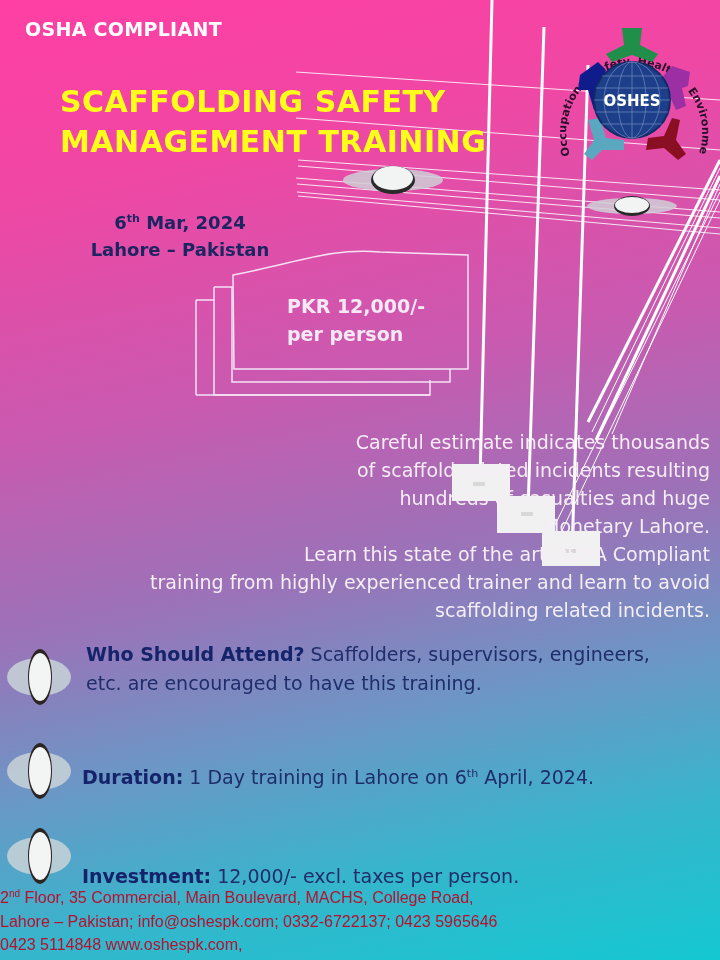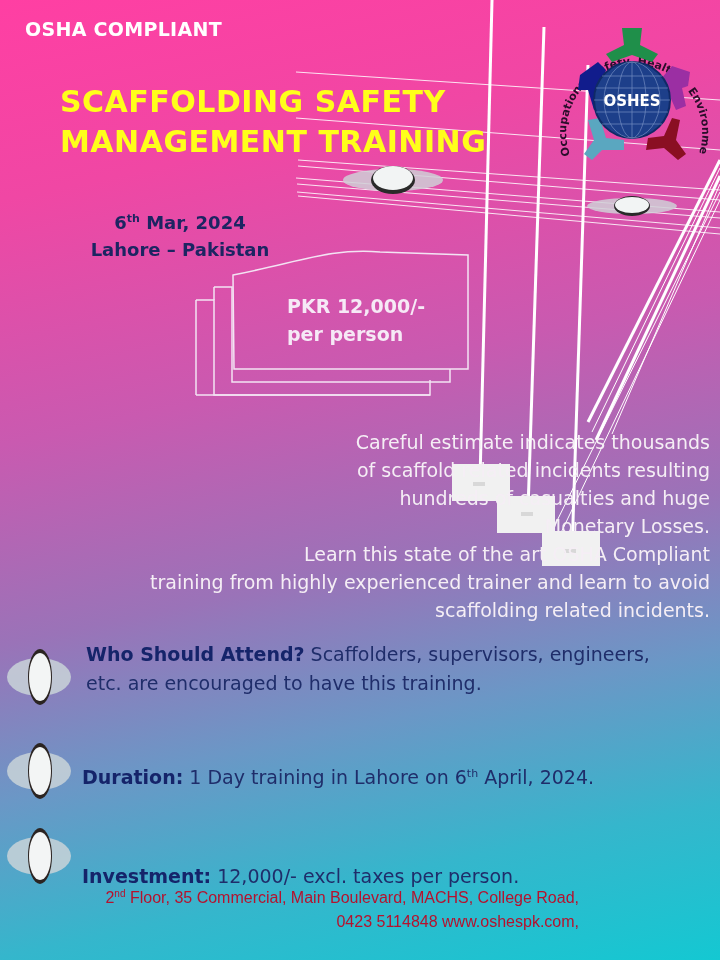--- a/index.html
+++ b/index.html
@@ -36,21 +36,21 @@
   }
   .section {
     color: #1f2d6a; font-size: 19px; line-height: 28.5px; white-space: nowrap;
   }
   .section b { color: #15246a; }
   .section sup { font-size: 11px; }
   .sec1 { left: 86px; top: 640px; }
   .sec2 { left: 82px; top: 760px; }
   .sec3 { left: 82px; top: 842px; margin-top: 20px; }
   .footer {
-    left: 0; top: 882px; width: 579px; text-align: right;
+    left: 0; top: 882px; width: 579px; text-align: left;
     color: #b5122e; font-family: "Liberation Sans", sans-serif; font-size: 16px; line-height: 23.5px;
   }
   .footer sup { font-size: 10px; }
   .bullet { width: 66px; height: 60px; }
   .b1 { left: 6px; top: 647px; }
   .b2 { left: 6px; top: 741px; }
   .b3 { left: 6px; top: 826px; }
   .logo { left: 540px; top: 0px; width: 180px; height: 170px; }
 </style>
 </head>
@@ -158,21 +158,21 @@
 
   <div class="abs price">
     <div>PKR 12,000/-</div>
     <div>per person</div>
   </div>
 
   <div class="abs body-text">
     <div>Careful estimate indicates thousands</div>
     <div>of scaffold related incidents resulting</div>
     <div>hundreds of casualties and huge</div>
-    <div>Monetary Losses.</div>
+    <div>Monetary Lahore.</div>
     <div>Learn this state of the art OSHA Compliant</div>
     <div>training from highly experienced trainer and learn to avoid</div>
     <div>scaffolding related incidents.</div>
   </div>
 
   <svg class="abs bullet b1" viewBox="0 0 66 60">
     <ellipse cx="33" cy="30" rx="32" ry="19" fill="#c9d3d8" opacity="0.85"></ellipse>
     <ellipse cx="34" cy="30" rx="12" ry="28" fill="#2b2422"></ellipse>
     <ellipse cx="34" cy="30" rx="11" ry="24" fill="#f3f5f5"></ellipse>
   </svg>
@@ -195,16 +195,17 @@
   <div class="abs section sec2">
     <b>Duration:</b><span> 1 Day training in Lahore on 6</span><sup>th</sup><span> April, 2024.</span>
   </div>
 
   <div class="abs section sec3">
     <b>Investment:</b><span> 12,000/- excl. taxes per person.</span>
   </div>
 
   <div class="abs footer">
     <div><span>2</span><sup>nd</sup><span> Floor, 35 Commercial, Main Boulevard, MACHS, College Road,</span></div>
+    <div>Lahore – Pakistan; info@oshespk.com; 0332-6722137; 0423 5965646</div>
     <div>0423 5114848 www.oshespk.com,</div>
   </div>
 
 </div>
 
 </body></html>

